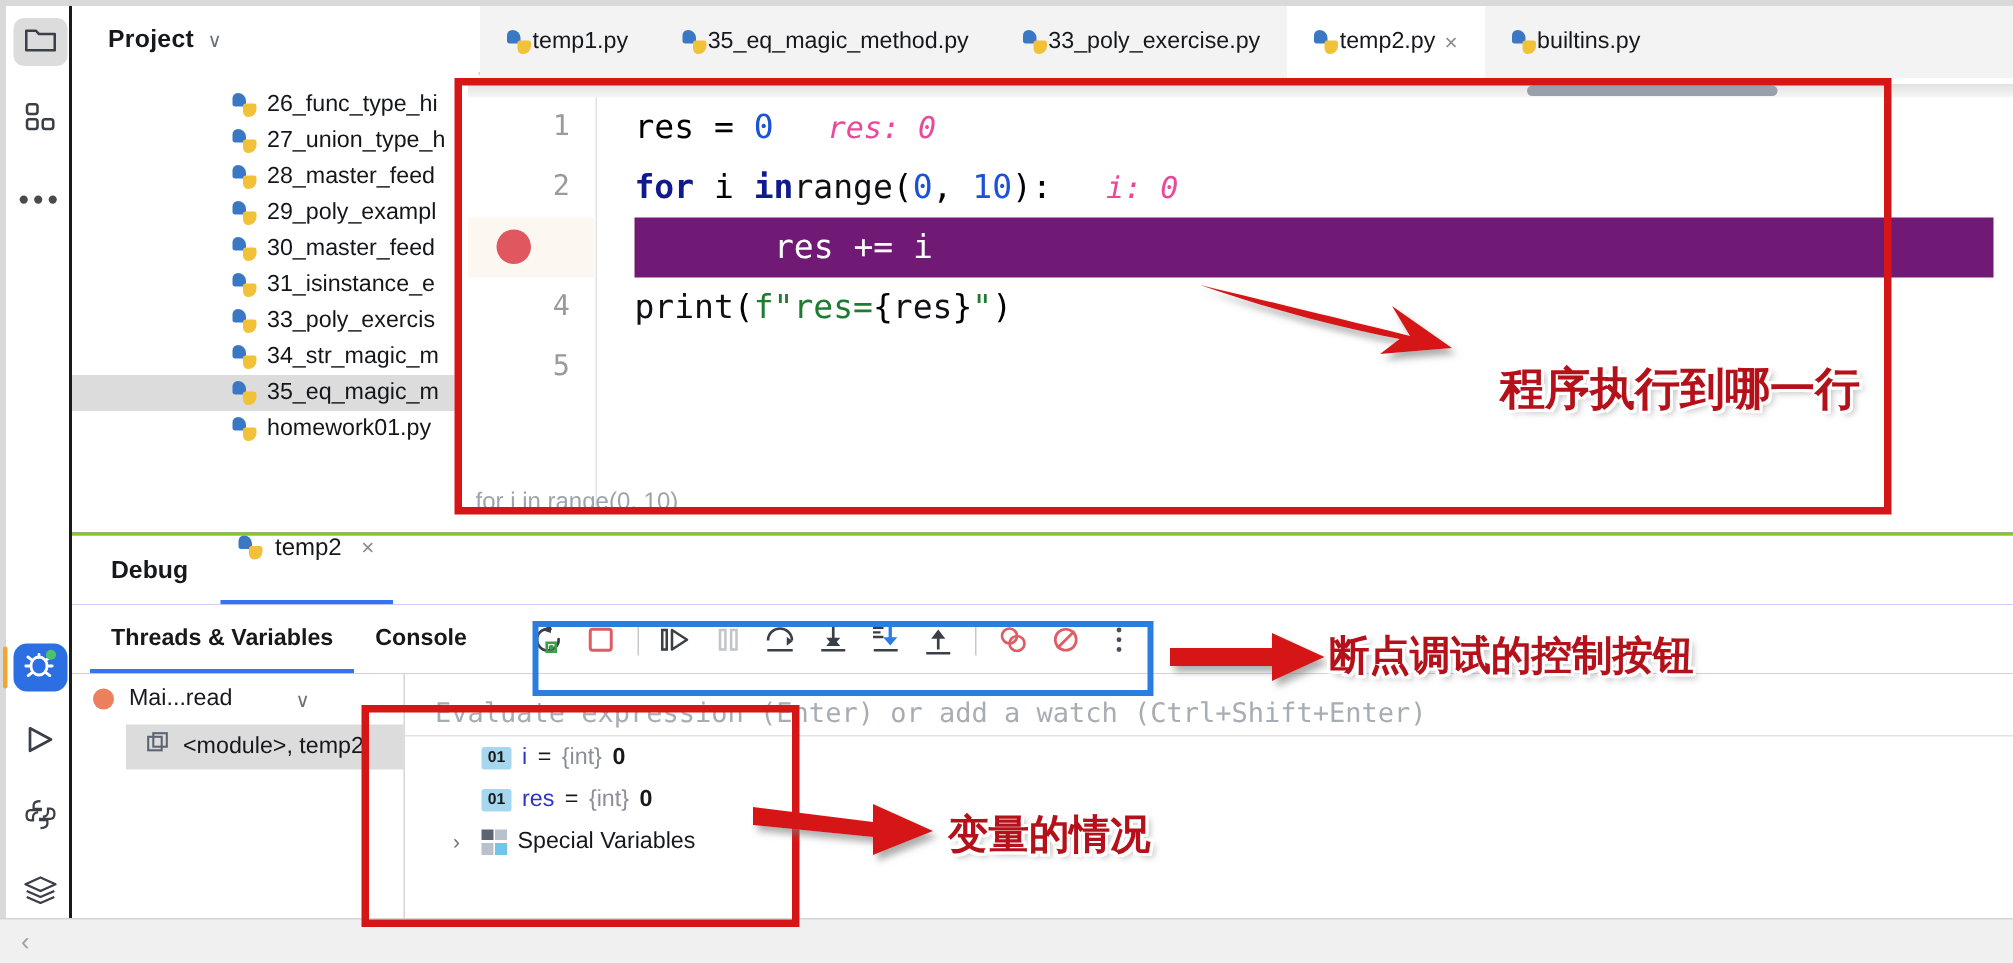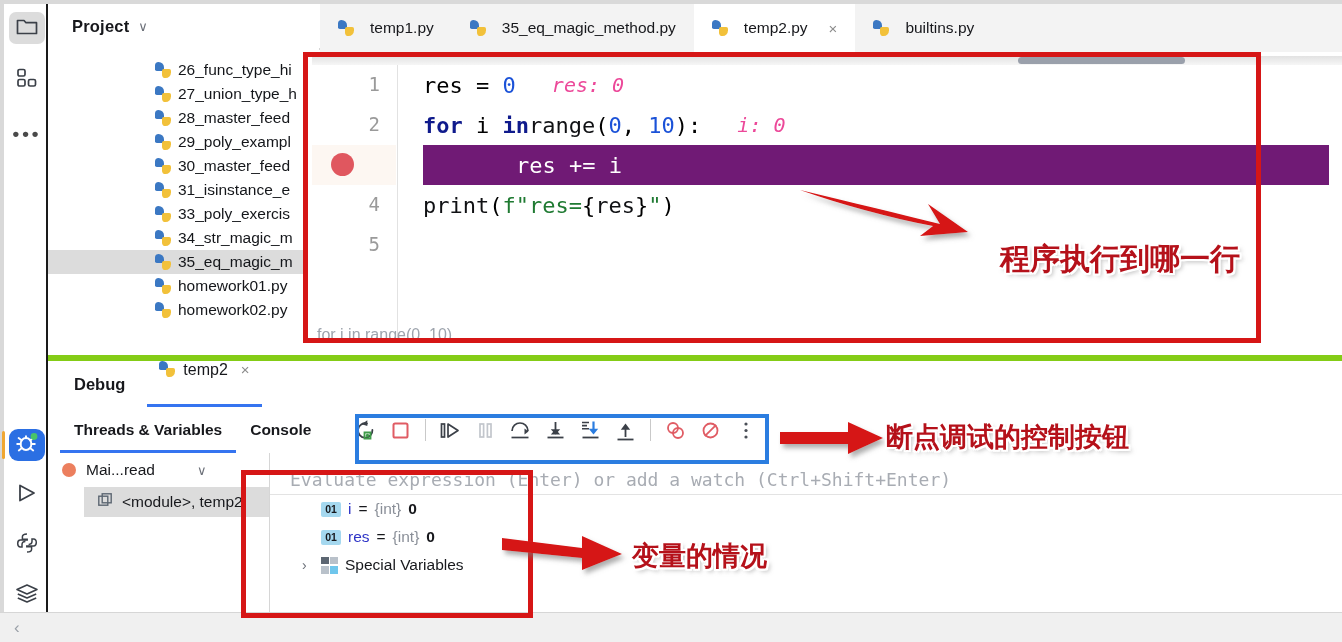--- a/index.html
+++ b/index.html
@@ -62,21 +62,21 @@
     position:absolute; right:2px; top:160px; width:9px; height:46px;
     background:#c4c4c4; border-radius:5px;
   }
 
   
   .tabbar {
     position:absolute; left:320px; top:4px; width:1022px; height:48px;
     background:#f3f3f3; display:flex; align-items:flex-end;
   }
   .tab {
-    height:48px; display:flex; align-items:center; gap:16px;
+    height:48px; display:flex; align-items:center; gap:1px;
     padding:16px 18px; font-size:15.5px; color:#17181c; white-space:nowrap;
     position:relative;
   }
   .tab.active { background:#ffffff; }
   .tab-close { color:#8c8c8c; font-size:15px; margin-left:5px; }
 
   
   .editor-area {
     position:absolute; left:303px; top:52px; width:1039px; height:290px;
     background:#ffffff;
@@ -117,21 +117,21 @@
   .p { color:#101114; }
   .hint { color:#ec4899; font-style:italic; font-size:20px; }
   .breadcrumb{
     position:absolute; left:14px; bottom:-2px; font-size:16px;
     color:#9ea4ad; font-family:"Liberation Sans", sans-serif; white-space:nowrap;
   }
 
   
   .debug-panel{
     position:absolute; left:48px; top:355px; width:1294px; height:257px;
-    background:#6d28d9; border-top:6px solid #84cc16;
+    background:#6d28d9; border-top:2px solid #84cc16;
   }
   .debug-head{
     position:absolute; left:0; top:0; width:100%; height:46px;
     display:flex; align-items:center; gap:4px; padding-left:26px;
     background:#fff;
   }
   .debug-label{ font-size:16.5px; font-weight:700; color:#17181c; margin-right:24px;}
   .debug-tab{
     height:46px; display:flex; align-items:flex-start; gap:8px;
     font-size:16px; color:#17181c; position:relative; padding:0 6px;
@@ -365,45 +365,45 @@
           </span>
           <span>35_eq_magic_m</span>
         </div>
         <div class="tree-row">
           <span class="pyicon">
             <i class="b"></i>
             <i class="y"></i>
           </span>
           <span>homework01.py</span>
         </div>
-        <div class="tree-row">
-          <span class="pyicon">
-            <i class="b"></i>
-            <i class="y"></i>
-          </span>
-          <span>homework02.py</span>
-        </div>
       </div>
     <div class="tree-scroll"></div>
   </div>
 
   <div class="tabbar" id="editor-tabs">
       <div class="tab">
         <span class="pyicon">
           <i class="b"></i>
           <i class="y"></i>
         </span>
         <span>temp1.py</span>
       </div>
       <div class="tab">
         <span class="pyicon">
           <i class="b"></i>
           <i class="y"></i>
         </span>
         <span>35_eq_magic_method.py</span>
+      </div>
+      <div class="tab">
+        <span class="pyicon">
+          <i class="b"></i>
+          <i class="y"></i>
+        </span>
+        <span>33_poly_exercise.py</span>
       </div>
       <div class="tab active">
         <span class="pyicon">
           <i class="b"></i>
           <i class="y"></i>
         </span>
         <span>temp2.py</span>
         <span class="tab-close">×</span>
       </div>
       <div class="tab">

